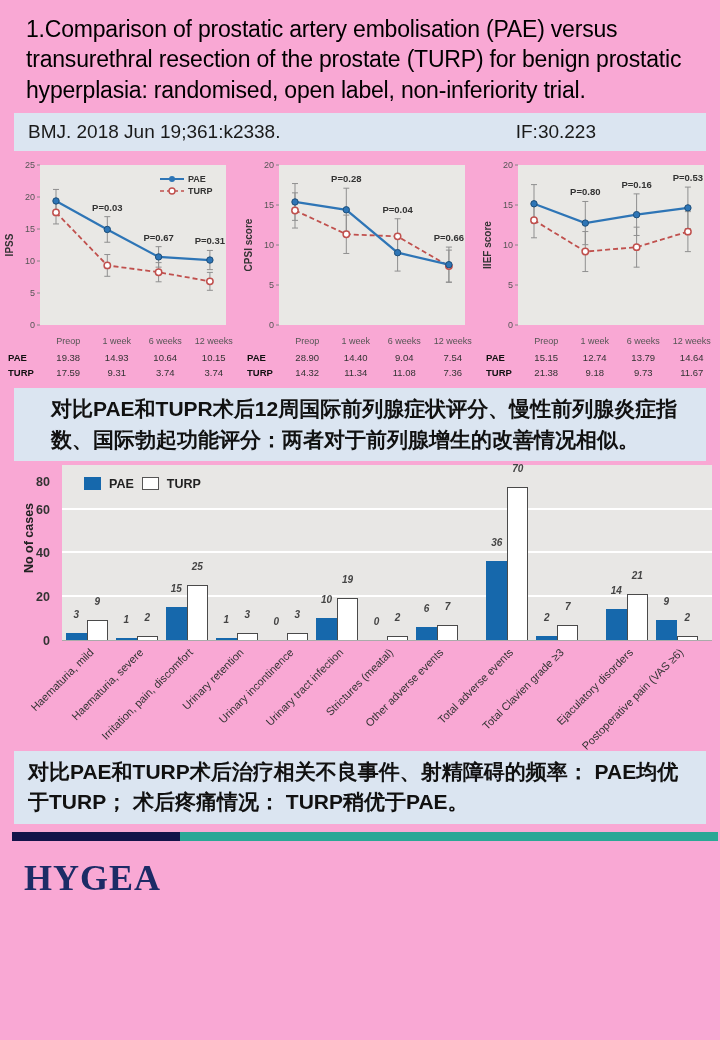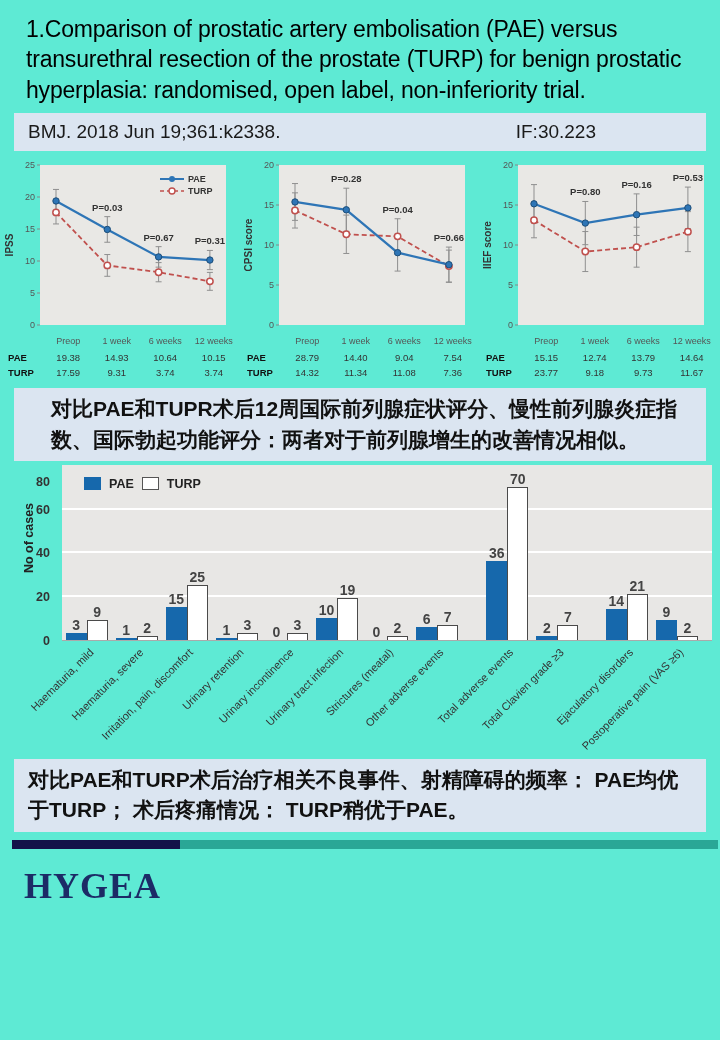--- a/index.html
+++ b/index.html
@@ -1,29 +1,29 @@
 <!DOCTYPE html>
 <html><head>
 <meta charset="utf-8">
 <style>
   html,body{margin:0;padding:0;background:#fff;}
-  .slide{position:relative;width:720px;height:1040px;overflow:hidden;background:#5eead4;
+  .slide{position:relative;width:720px;height:1040px;overflow:hidden;background:#f9a8d4;
          font-family:"Liberation Sans",sans-serif;color:#000;}
   
   .title{margin:14px 22px 6px 26px;font-size:23px;line-height:1.32;letter-spacing:-0.2px;color:#000;}
   
   .cite{margin:8px 14px 0;background:#dbe5f1;height:38px;display:flex;align-items:center;
         justify-content:space-between;padding:0 14px;font-size:19px;color:#1a1a1a;}
   .cite .if{margin-right:96px;}
   
   .cn{margin:14px 14px 0;background:#dbe5f1;padding:6px 14px;font-size:21px;font-weight:bold;
       line-height:1.45;color:#111;}
   .cn.indent{text-indent:2em;}
   .cn.m2{margin-top:8px;padding-left:37px;}
-  .cn.m3{margin-top:26px;}
+  .cn.m3{margin-top:18px;}
   
   .charts{display:flex;justify-content:space-between;margin:6px 4px 0 2px;}
   .panel{width:236px;}
   svg text{font-family:"Liberation Sans",sans-serif;}
   .tk{font-size:9px;fill:#555;}
   .ylab{font-size:10px;font-weight:bold;fill:#333;}
   .pval{font-size:9.5px;font-weight:bold;fill:#333;}
   .lgt{font-size:9px;font-weight:bold;fill:#333;}
   
   .ctable{margin:1px 0 0 0;}
@@ -40,21 +40,21 @@
   .ytick{position:absolute;right:4px;font-size:12.5px;font-weight:bold;color:#333;width:30px;text-align:right;}
   #barplot{position:relative;height:175px;background:#e8e7e5;border-bottom:1px solid #aaa;}
   .grid{position:absolute;left:0;right:0;height:2px;background:#fff;}
   .bar-legend{position:absolute;left:22px;top:12px;display:flex;align-items:center;gap:8px;
               font-size:12.5px;font-weight:bold;color:#222;}
   .sw{display:inline-block;width:17px;height:13px;box-sizing:border-box;}
   .pae-sw{background:#1668ac;}
   .turp-sw{background:#fff;border:1.5px solid #555;}
   .bgroup{position:absolute;bottom:0;display:flex;align-items:flex-end;transform:translateX(-50%);}
   .bcol{display:flex;flex-direction:column;align-items:center;justify-content:flex-end;}
-  .bval{font-size:14px;font-weight:bold;color:#444;margin-bottom:1px;line-height:1;}
+  .bval{font-size:10px;font-weight:bold;color:#444;margin-bottom:13px;line-height:1;font-style:italic;}
   .bar{width:21px;box-sizing:border-box;}
   .bar.pae{background:#1668ac;}
   .bar.turp{background:#fff;border:1.5px solid #4a4a4a;border-bottom:none;}
   #barxlabels{position:relative;height:92px;}
   .bxlabel{position:absolute;top:5px;font-size:11px;color:#333;white-space:nowrap;
            transform:rotate(-45deg);transform-origin:100% 0;}
   
   .footer-bar{margin:8px 2px 0 12px;height:9px;display:flex;}
   .footer-bar .navy{width:168px;background:#131349;}
   .footer-bar .teal{flex:1;background:#2aa796;}
@@ -214,21 +214,21 @@
       <div class="ctable">
           <div class="trow thead">
             <div class="tc lbl"></div>
             <div class="tc">Preop</div>
             <div class="tc">1 week</div>
             <div class="tc">6 weeks</div>
             <div class="tc">12 weeks</div>
           </div>
           <div class="trow">
             <div class="tc lbl">PAE</div>
-            <div class="tc">28.79</div>
+            <div class="tc">28.90</div>
             <div class="tc">14.40</div>
             <div class="tc">9.04</div>
             <div class="tc">7.54</div>
           </div>
           <div class="trow">
             <div class="tc lbl">TURP</div>
             <div class="tc">14.32</div>
             <div class="tc">11.34</div>
             <div class="tc">11.08</div>
             <div class="tc">7.36</div>
@@ -297,21 +297,21 @@
           </div>
           <div class="trow">
             <div class="tc lbl">PAE</div>
             <div class="tc">15.15</div>
             <div class="tc">12.74</div>
             <div class="tc">13.79</div>
             <div class="tc">14.64</div>
           </div>
           <div class="trow">
             <div class="tc lbl">TURP</div>
-            <div class="tc">23.77</div>
+            <div class="tc">21.38</div>
             <div class="tc">9.18</div>
             <div class="tc">9.73</div>
             <div class="tc">11.67</div>
           </div>
         </div>
     </div>
   </div>
 
   <div class="cn m2">对比PAE和TUPR术后12周国际前列腺症状评分、慢性前列腺炎症指数、国际勃起功能评分：两者对于前列腺增生的改善情况相似。</div>
 

